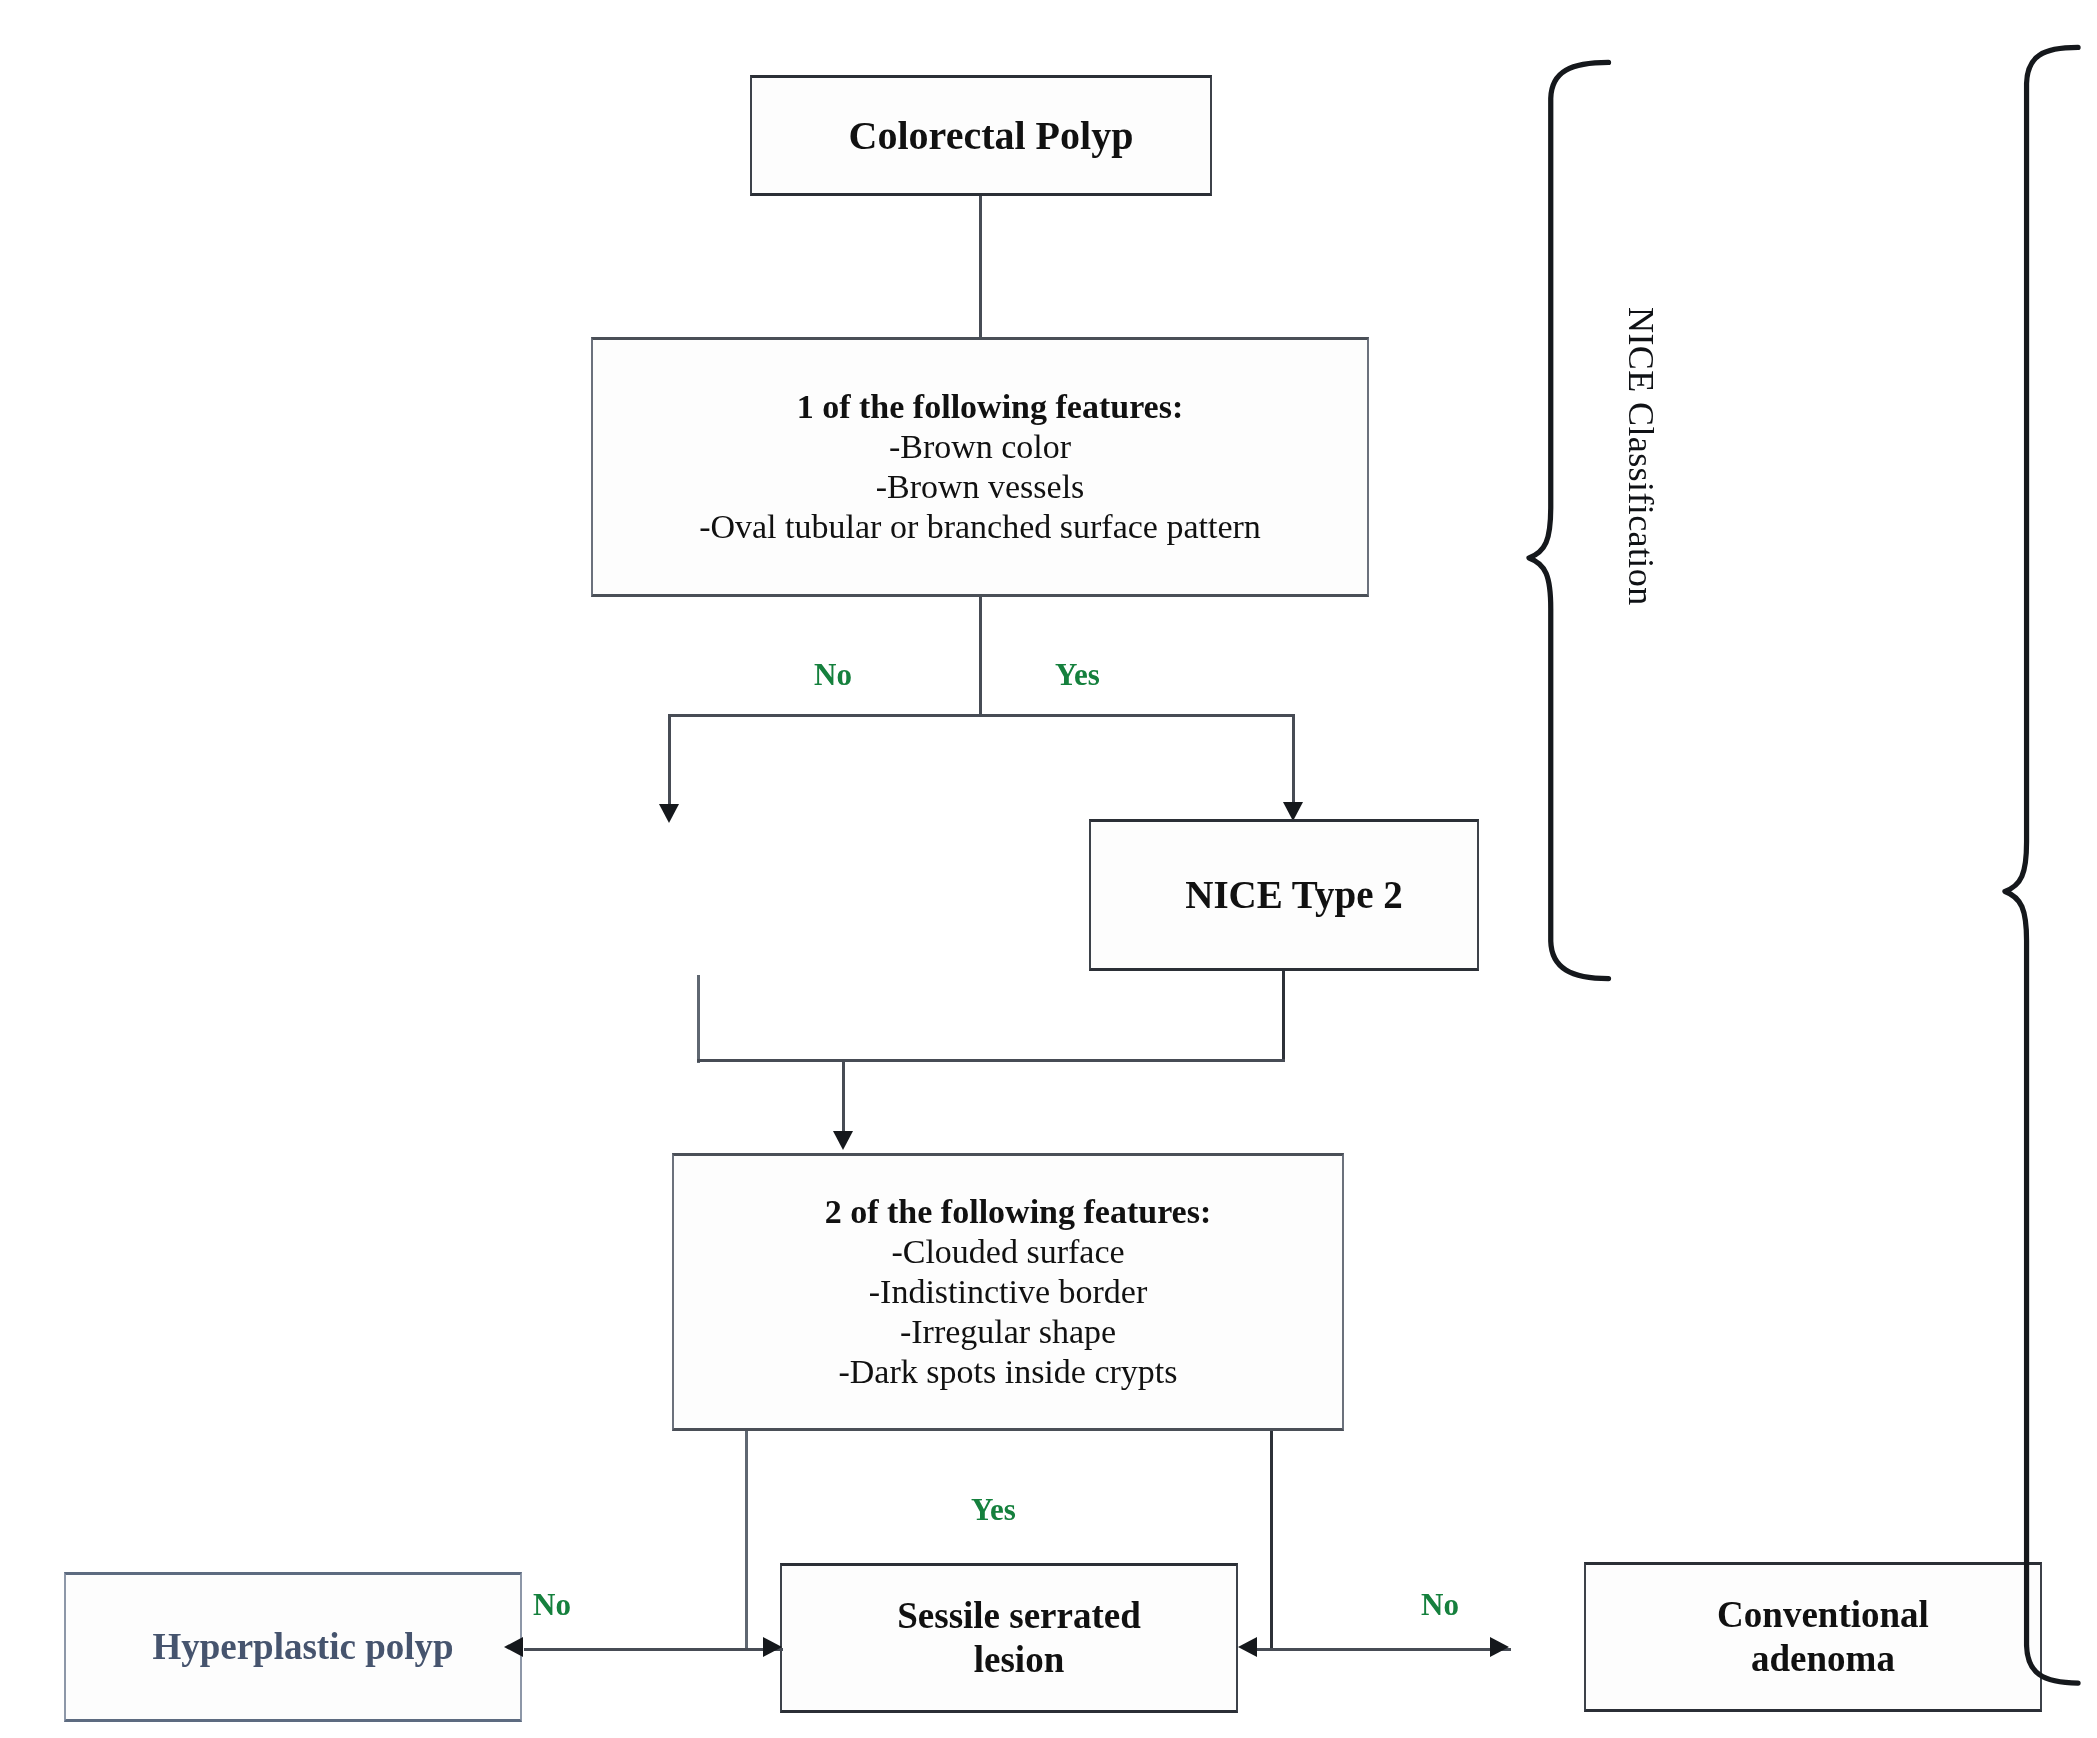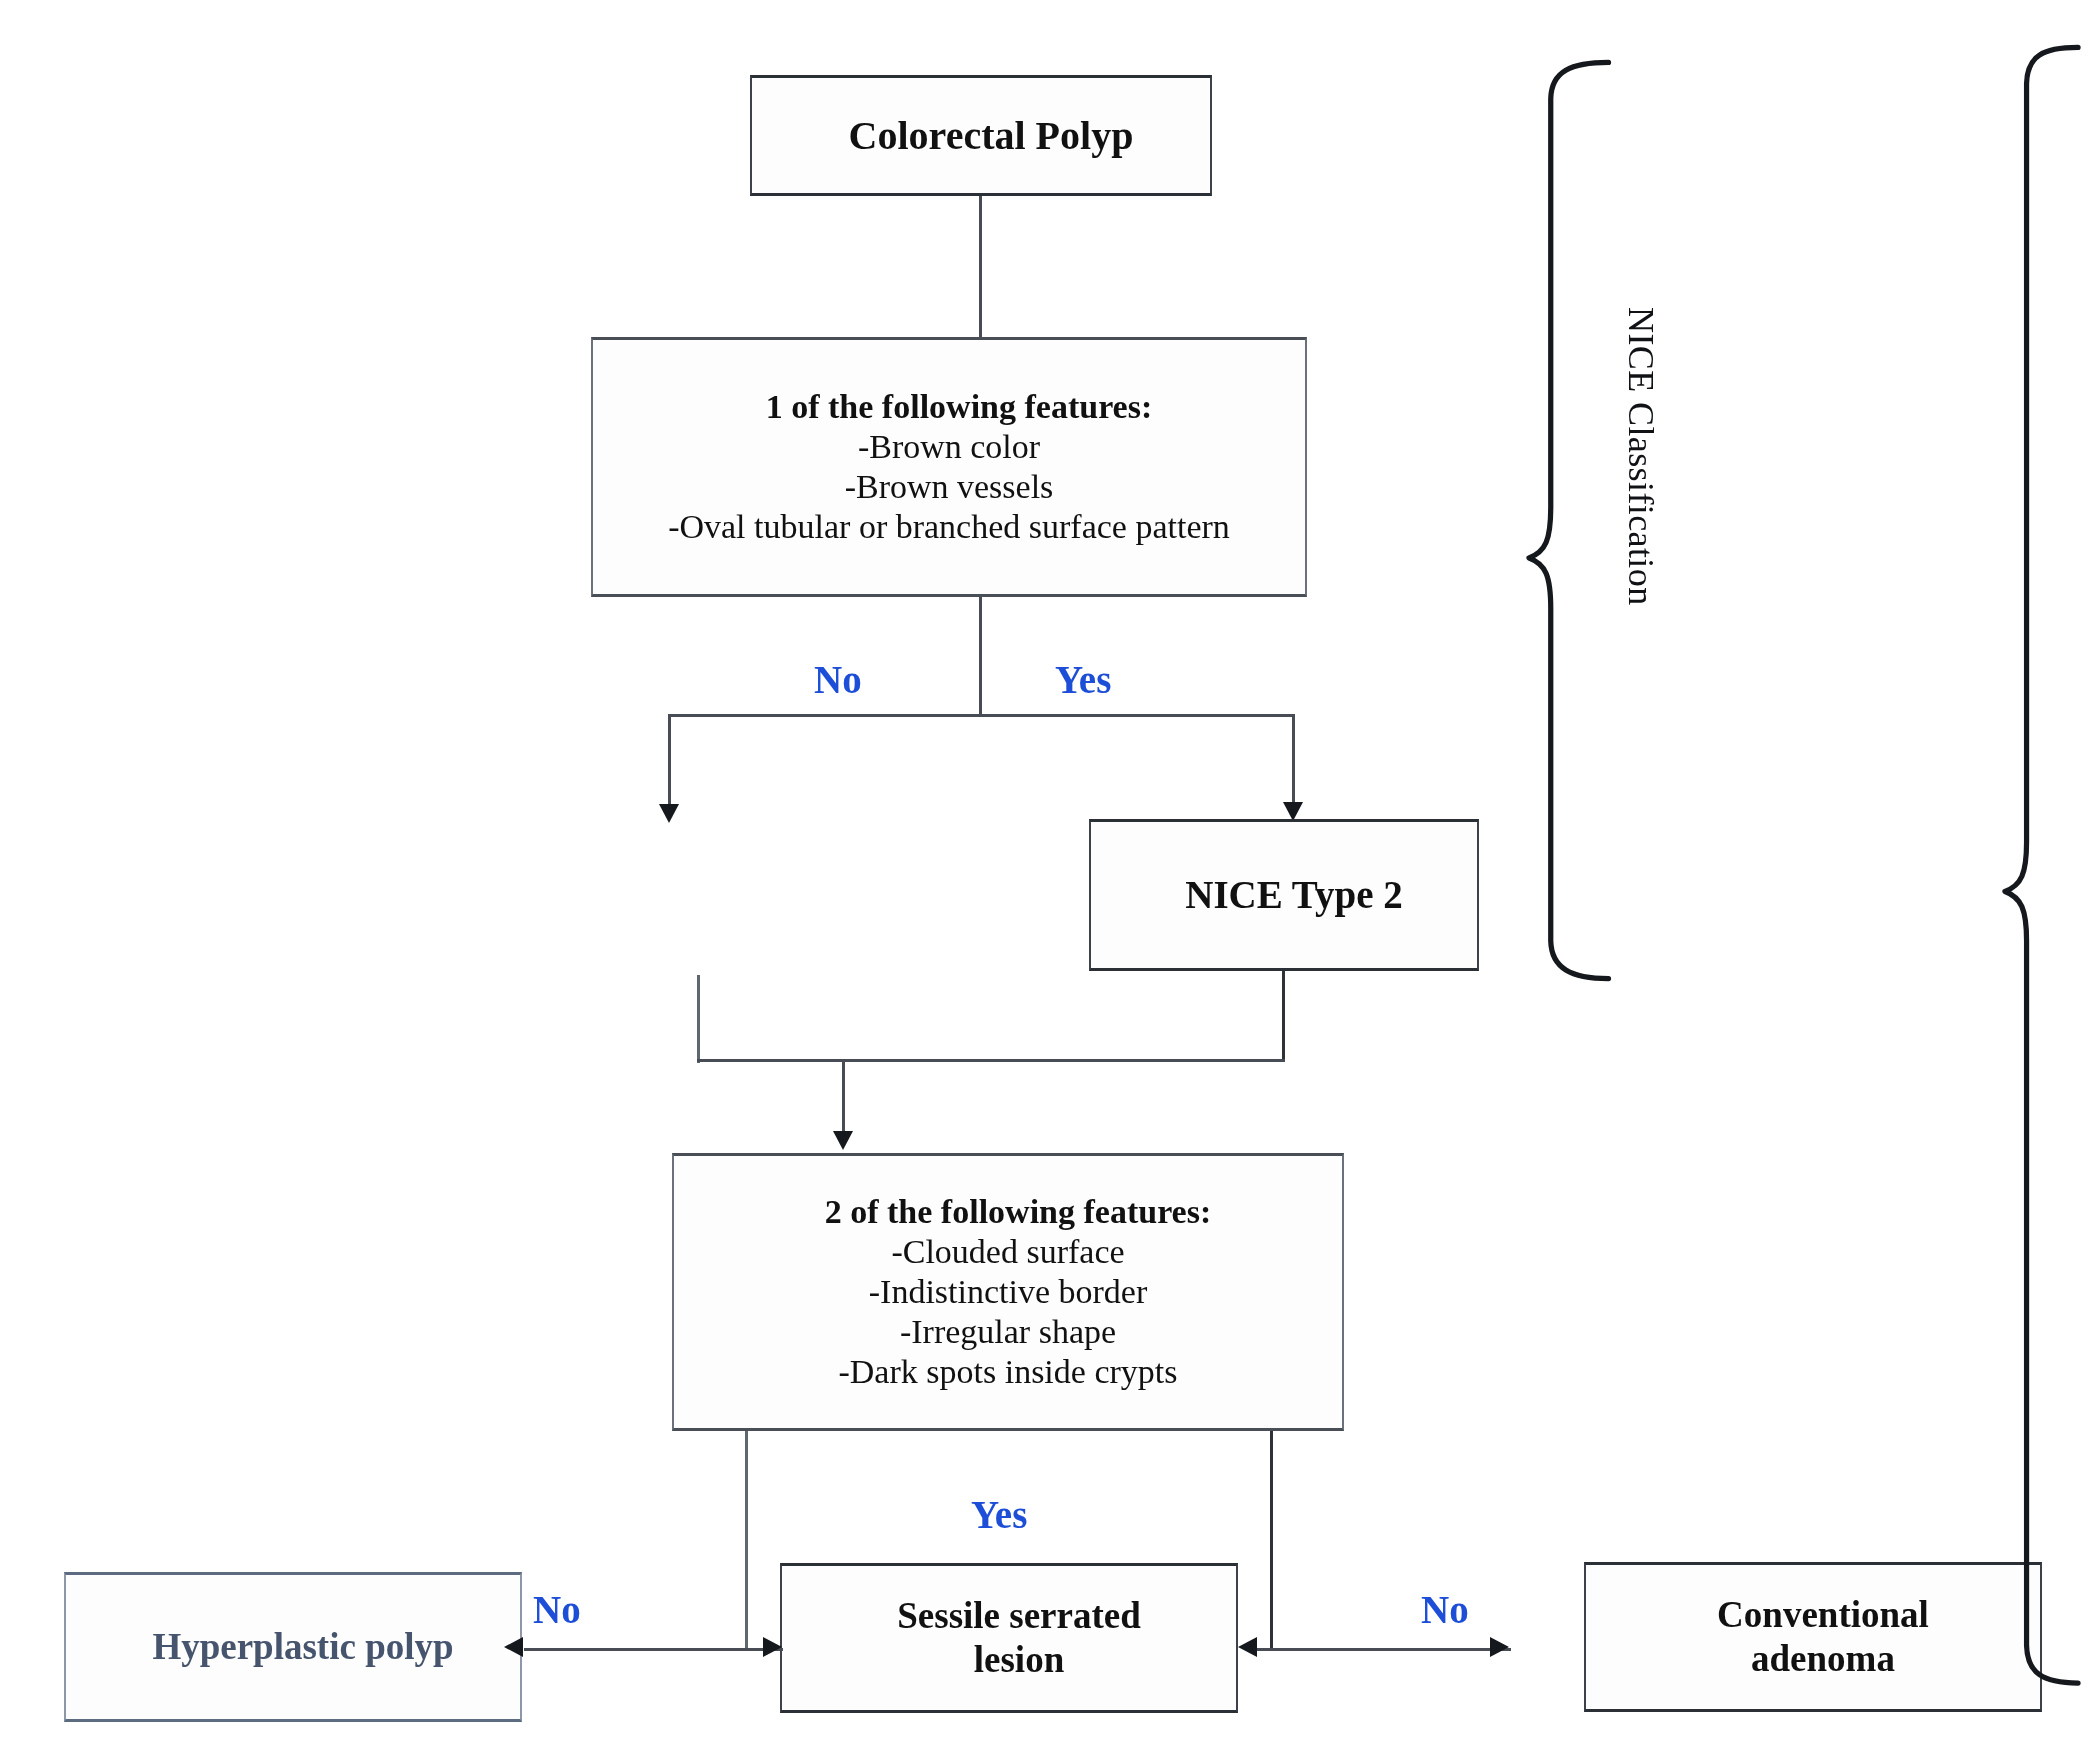--- a/index.html
+++ b/index.html
@@ -84,22 +84,22 @@
     border-top: 10.5px solid transparent;
     border-bottom: 10.5px solid transparent;
     border-left: 19.4px solid #15181c;
   }
 
   
   .edge-label {
     position: absolute;
     font-family: "Liberation Serif", "DejaVu Serif", serif;
     font-weight: bold;
-    font-size: 39px;
-    color: #1d4ed8;
+    font-size: 31px;
+    color: #15803d;
     white-space: nowrap;
   }
 
   
   .vcaption {
     position: absolute;
     transform-origin: 0 0;
     transform: rotate(90deg);
     white-space: nowrap;
     font-family: "Liberation Serif", "DejaVu Serif", serif;
@@ -115,21 +115,21 @@
 <body>
 
 <div id="canvas">
 
   <div class="node bordered-dark bold" style="left:750px; top:75px; width:462px; height:121px; font-size:40px;">
     <div class="inner">Colorectal Polyp</div>
   </div>
 
   <div class="vline" style="left:979px; top:196px; height:142px;"></div>
 
-  <div class="node bordered" style="left:591px; top:337px; width:716px; height:260px; font-size:34px;">
+  <div class="node bordered" style="left:591px; top:337px; width:778px; height:260px; font-size:34px;">
     <div class="inner">
       <div class="bold">1 of the following features:</div>
       <div>-Brown color</div>
       <div>-Brown vessels</div>
       <div>-Oval tubular or branched surface pattern</div>
     </div>
   </div>
 
   <div class="vline" style="left:979px; top:597px; height:118px;"></div>
   <div class="hline" style="left:668px; top:714px; width:627px;"></div>

